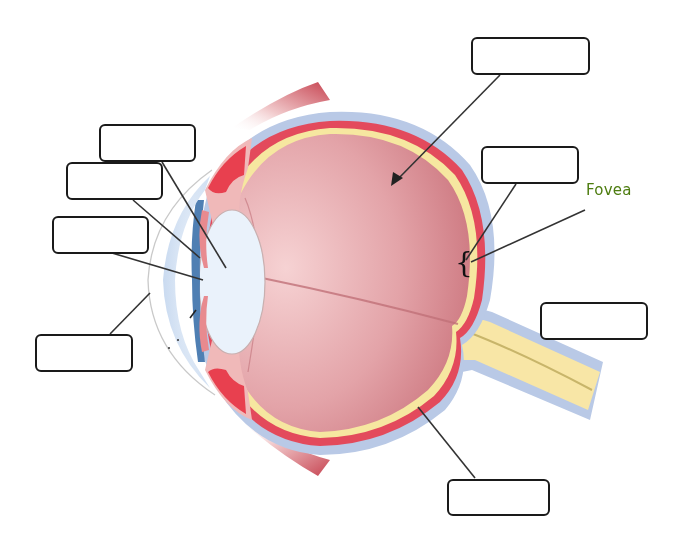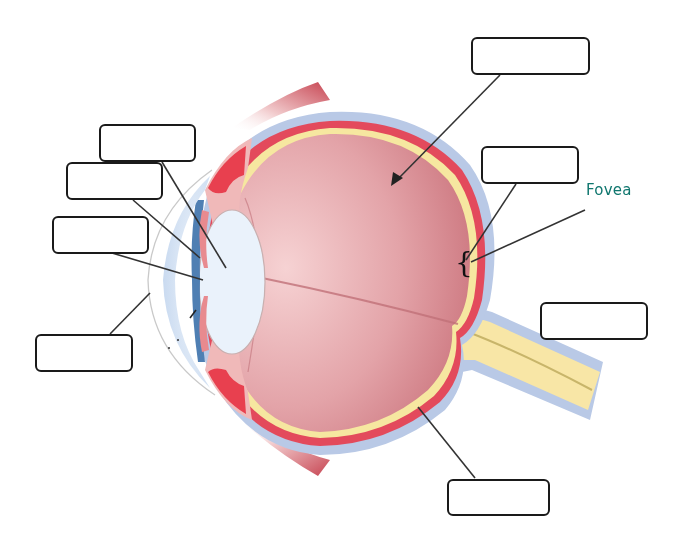--- a/index.html
+++ b/index.html
@@ -12,21 +12,21 @@
       border: 2px solid #1a1a1a;
       border-radius: 6px;
       background: #ffffff;
       display: flex; align-items: center; justify-content: center;
       font-size: 14px; color: #222;
     }
     .fovea-text {
       position: absolute;
       font-family: "DejaVu Sans", sans-serif;
       font-size: 15px;
-      color: #0f766e;
+      color: #4d7c0f;
       letter-spacing: 0.2px;
       text-align: center;
     }
   </style>
 </head>
 <body>
 
 <div id="stage">
   <svg width="700" height="550" viewBox="0 0 700 550">
     <defs>

